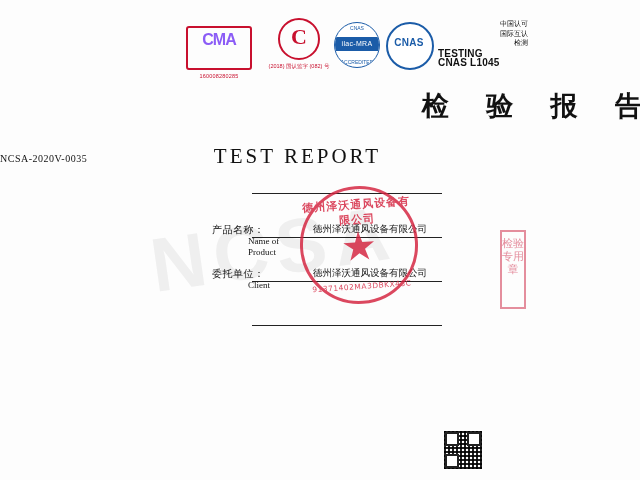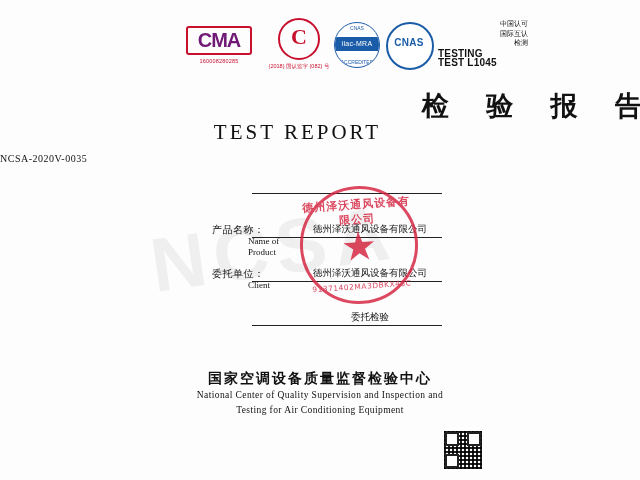--- a/index.html
+++ b/index.html
@@ -34,27 +34,27 @@
     position: absolute;
     left: 186px;
     top: 14px;
     width: 66px;
     text-align: center;
   }
   .mark-ma .ma-badge {
     display: block;
     font-family: "Liberation Sans", sans-serif;
     font-weight: bold;
-    font-size: 20px;
-    color: #701a75;
+    font-size: 16px;
+    color: #8b5cf6;
     letter-spacing: -1px;
     line-height: 22px;
     border: 2px solid #c8102e;
     border-radius: 3px;
-    padding: 1px 0 2px 0;
+    padding: 1px 0 17px 0;
   }
   .mark-ma .ma-code {
     display: block;
     font-family: "Liberation Sans", sans-serif;
     font-size: 5.5px;
     color: #c8102e;
     margin-top: 3px;
     letter-spacing: 0.2px;
   }
 
@@ -192,21 +192,21 @@
     font-family: "DejaVu Sans", sans-serif;
     font-weight: bold;
     font-size: 27px;
     letter-spacing: 14px;
     text-indent: 14px;
     color: #111;
     padding-left: 16px;
   }
   .title-en {
     position: absolute;
-    top: 120px;
+    top: 144px;
     left: 0;
     width: 592px;
     text-align: center;
     font-family: "Liberation Serif", serif;
     font-size: 21px;
     letter-spacing: 3px;
     text-indent: 3px;
     color: #111;
   }
   .report-no {
@@ -439,21 +439,21 @@
     <div class="mark-cnas">
       <div class="cnas-ring"></div>
       <div class="cnas-text">CNAS</div>
     </div>
 
     <div class="mark-cnas-text">
       <div class="zh">中国认可</div>
       <div class="zh">国际互认</div>
       <div class="zh">检测</div>
       <div class="en">TESTING</div>
-      <div class="en">TEST L1045</div>
+      <div class="en">CNAS L1045</div>
     </div>
   </div>
 
   <div class="title-cn">检 验 报 告</div>
   <div class="title-en">TEST REPORT</div>
   <div class="report-no">NCSA-2020V-0035</div>
 
   <div class="watermark">NCSA</div>
 
   <div class="fields">
@@ -474,40 +474,35 @@
       <div class="field-value">德州泽沃通风设备有限公司</div>
       <div class="field-rule"></div>
     </div>
 
     <div class="field-row">
       <div class="field-value">德州泽沃通风设备有限公司</div>
       <div class="field-rule"></div>
     </div>
 
     <div class="field-row">
-      <div class="field-value">委托检验</div>
       <div class="field-rule"></div>
     </div>
 
   </div>
 
   <div class="seal">
     <div class="seal-top-text">德州泽沃通风设备有限公司</div>
     <div class="star">
       <span class="star-glyph">★</span>
     </div>
     <div class="seal-bottom-text">91371402MA3DBKX48C</div>
   </div>
 
-
-  <div class="footer">
-    <div class="org-cn">国家空调设备质量监督检验中心</div>
-    <div class="org-en-1">National Center of Quality Supervision and Inspection and</div>
-    <div class="org-en-2">Testing for Air Conditioning Equipment</div>
-  </div>
+  <div class="side-stamp">检验专用章</div>
+
 
   <div class="qr">
     <div class="qr-eye tl"></div>
     <div class="qr-eye tr"></div>
     <div class="qr-eye bl"></div>
   </div>
 
 </div>
 
 </body></html>

